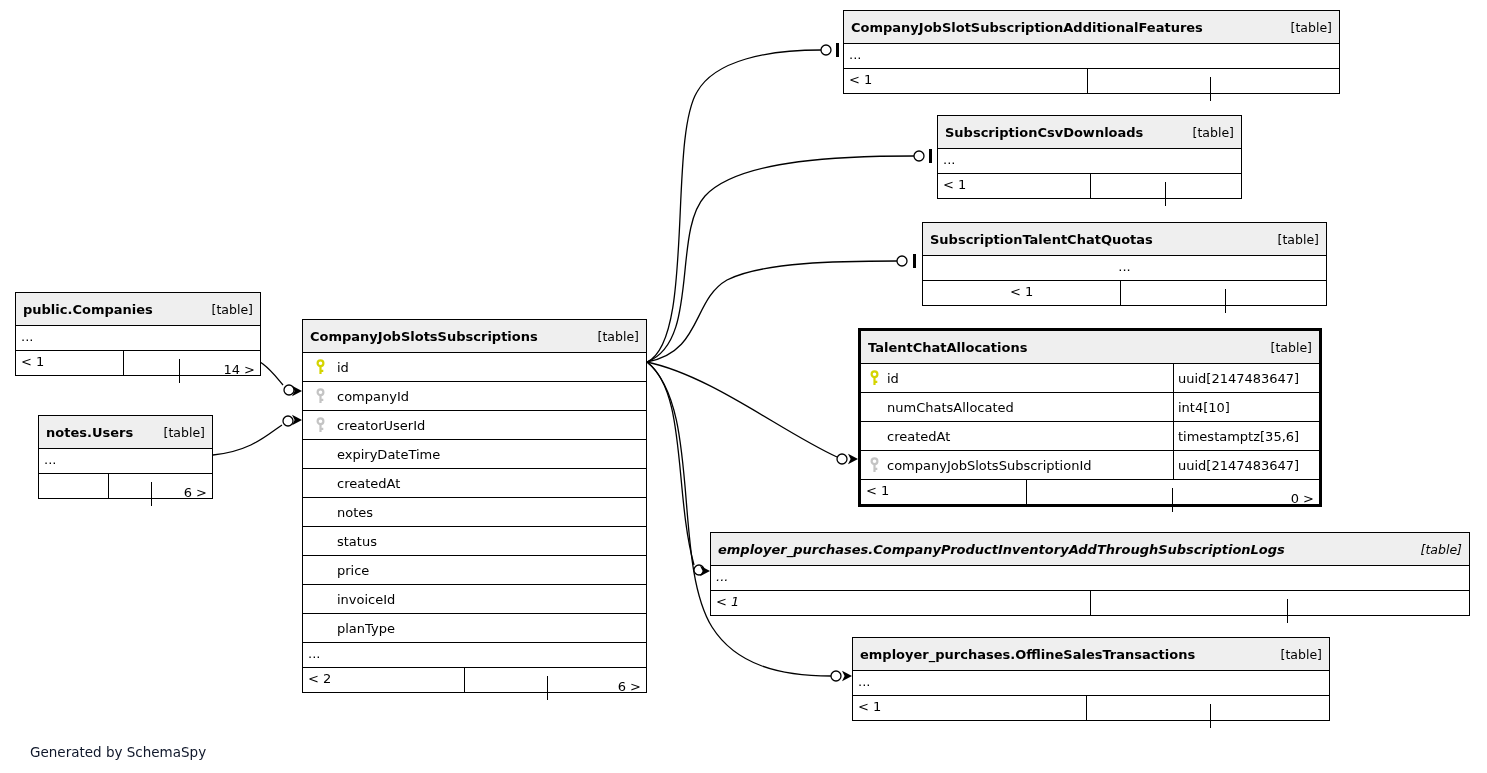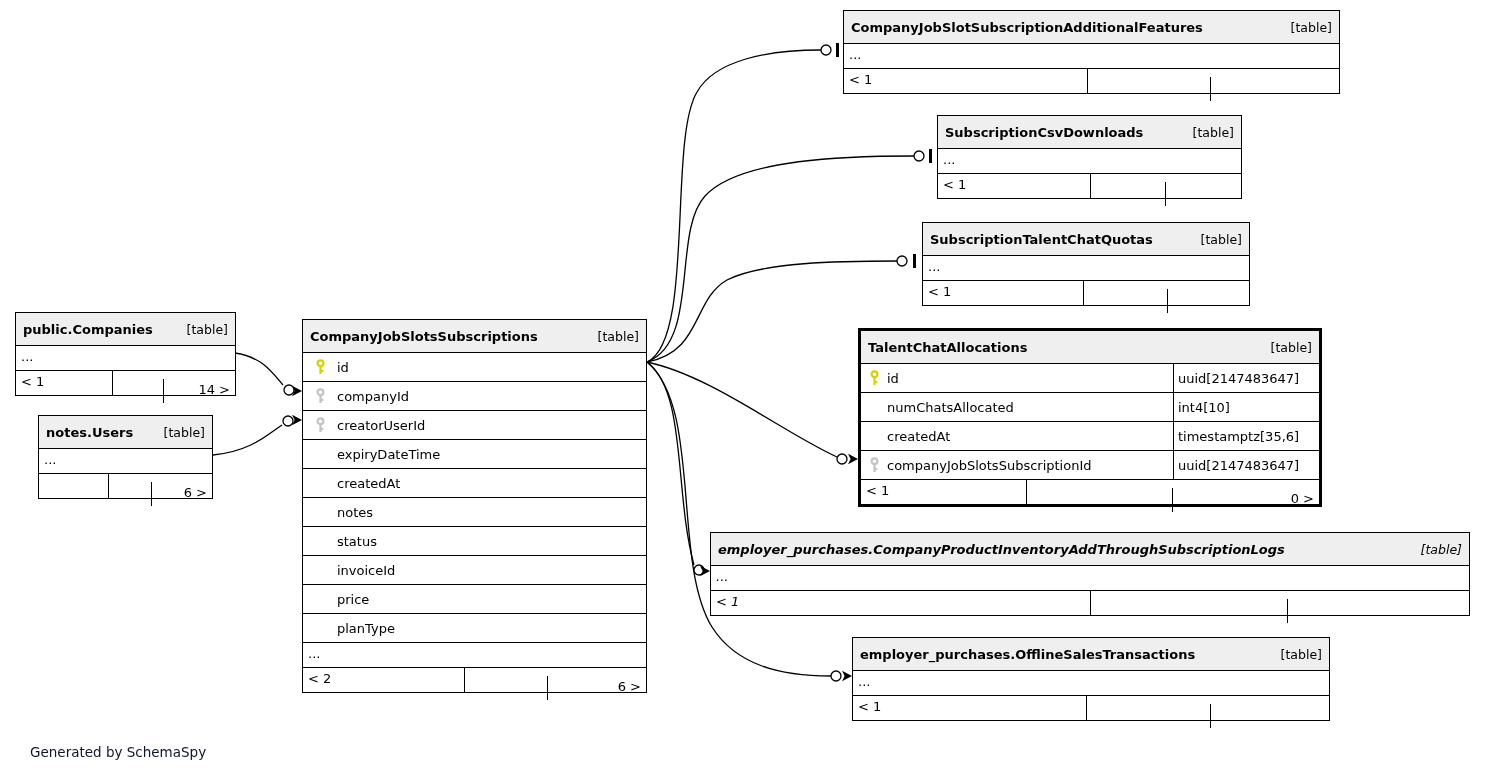--- a/index.html
+++ b/index.html
@@ -59,21 +59,21 @@
       <rect x="929" y="149" width="3" height="14"></rect>
       <rect x="913" y="254" width="3" height="14"></rect>
       <path d="M858,459 L848,453.8 L850.6,459 L848,464.2 Z"></path>
       <path d="M710,571 L700,565.8 L702.6,571 L700,576.2 Z"></path>
       <path d="M852,676 L842,670.8 L844.6,676 L842,681.2 Z"></path>
       <path d="M302,391 L292,385.8 L294.6,391 L292,396.2 Z"></path>
       <path d="M302,420 L292,414.8 L294.6,420 L292,425.2 Z"></path>
     </g>
   </svg>
 
-  <div class="tbl" style="left:15px;top:312px;width:221px;">
+  <div class="tbl" style="left:15px;top:292px;width:246px;">
     <div class="hdr">
       <span class="tname">public.Companies</span>
       <span class="ttag">[table]</span>
     </div>
     <div class="dots">...</div>
     <div class="ftr">
       <span class="f1" style="flex:0 0 44%;">&lt; 1</span>
       <span class="f2" style="flex:0 0 23%;"></span>
       <span class="f3" style="flex:1 1 auto;">14 &gt;</span>
     </div>
@@ -135,25 +135,25 @@
     <div class="colrow">
       <span class="keycell"></span>
       <span class="cname">notes</span>
     </div>
     <div class="colrow">
       <span class="keycell"></span>
       <span class="cname">status</span>
     </div>
     <div class="colrow">
       <span class="keycell"></span>
+      <span class="cname">price</span>
+    </div>
+    <div class="colrow">
+      <span class="keycell"></span>
       <span class="cname">invoiceId</span>
-    </div>
-    <div class="colrow">
-      <span class="keycell"></span>
-      <span class="cname">price</span>
     </div>
     <div class="colrow">
       <span class="keycell"></span>
       <span class="cname">planType</span>
     </div>
     <div class="dots">...</div>
     <div class="ftr">
       <span class="f1" style="flex:0 0 47%;">&lt; 2</span>
       <span class="f2" style="flex:0 0 24%;"></span>
       <span class="f3" style="flex:1 1 auto;">6 &gt;</span>
@@ -179,21 +179,21 @@
       <span class="ttag">[table]</span>
     </div>
     <div class="dots">...</div>
     <div class="ftr">
       <span class="f1" style="flex:0 0 50%;">&lt; 1</span>
       <span class="f2" style="flex:0 0 25%;"></span>
       <span class="f3" style="flex:1 1 auto;"></span>
     </div>
   </div>
 
-  <div class="tbl" style="left:922px;top:222px;width:328px;">
+  <div class="tbl" style="left:922px;top:222px;width:405px;text-align:center;">
     <div class="hdr">
       <span class="tname">SubscriptionTalentChatQuotas</span>
       <span class="ttag">[table]</span>
     </div>
     <div class="dots">...</div>
     <div class="ftr">
       <span class="f1" style="flex:0 0 49%;">&lt; 1</span>
       <span class="f2" style="flex:0 0 26%;"></span>
       <span class="f3" style="flex:1 1 auto;"></span>
     </div>

